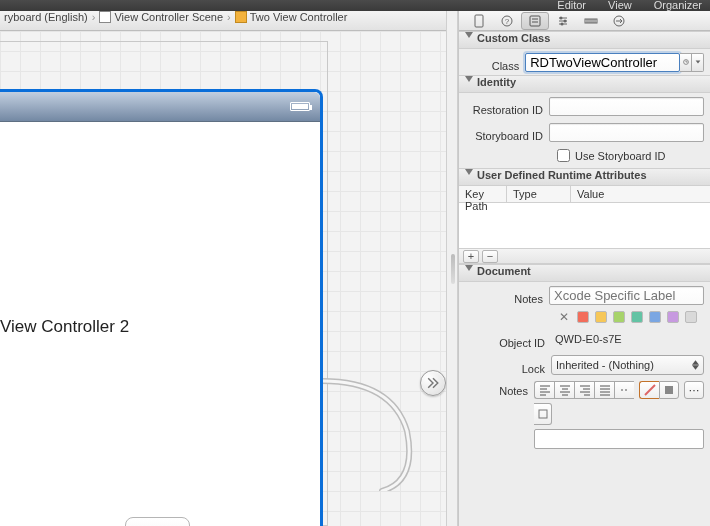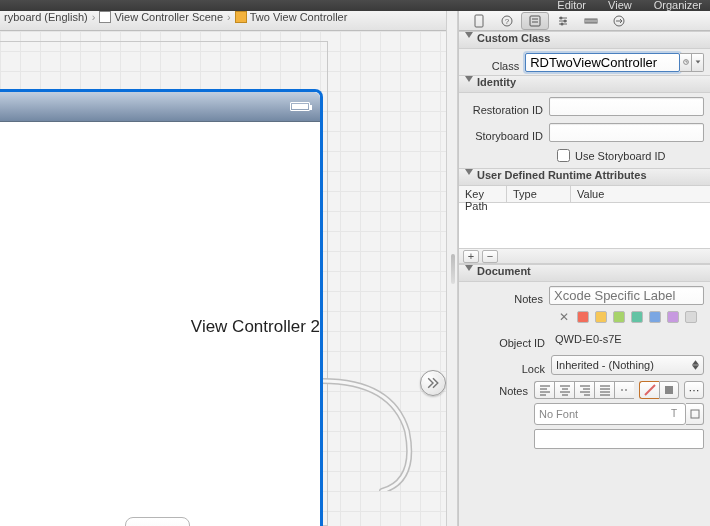--- a/index.html
+++ b/index.html
@@ -55,21 +55,21 @@
     border-radius: 0 6px 0 0;
     display:flex; justify-content:flex-end; align-items:center; padding-right:10px;
   }
   .battery {
     width: 20px; height: 9px; border:1px solid #fff; border-radius:1px; position:relative;
   }
   .battery::after { content:""; position:absolute; top:2px; right:-3px; width:2px; height:5px; background:#fff; }
   .battery .fill { position:absolute; top:1px; left:1px; bottom:1px; right:1px; background:#fff; }
 
   .vc-title {
-    position:absolute; top:225px; left:0; right:0; text-align:right;
+    position:absolute; top:225px; left:0; right:0; text-align:left;
     font-size:17px; color:#222;
   }
   .ios-button {
     position:absolute; left:125px;
     padding: 10px 16px; border:1px solid #b5b5b5; border-radius:8px;
     background: linear-gradient(#fff,#f2f2f2);
     font-size:15px; color:#324e83;
   }
   .ios-button.next { top:425px; }
 
@@ -432,28 +432,20 @@
           </div>
         <div class="seg" style="border-right:1px solid #a8a8a8;border-radius:0 3px 3px 0">
             <svg viewBox="0 0 12 12">
               <rect x="2" y="2" width="8" height="8" fill="#888"></rect>
             </svg>
           </div>
         <div class="gap"></div>
         <div class="seg" style="border-radius:3px;border-right:1px solid #a8a8a8">⋯</div>
       </div>
       <div class="font-row">
-        <div class="fontbox">
-          <span>No Font</span>
-          <span style="margin-left:auto">
-            <svg width="12" height="12" viewBox="0 0 12 12">
-                <text x="2" y="10" font-size="10" fill="#888">T</text>
-              </svg>
-          </span>
-        </div>
         <div class="fontbtn">
           <svg width="10" height="10" viewBox="0 0 10 10">
               <rect x="1" y="1" width="8" height="8" fill="none" stroke="#777"></rect>
             </svg>
         </div>
       </div>
       <div style="margin-top:4px">
         <input type="text" style="width: 100%; height: 20px; border: 1px solid rgb(168, 168, 168); border-radius: 2px; background: rgb(255, 255, 255);">
       </div>
     </div>

